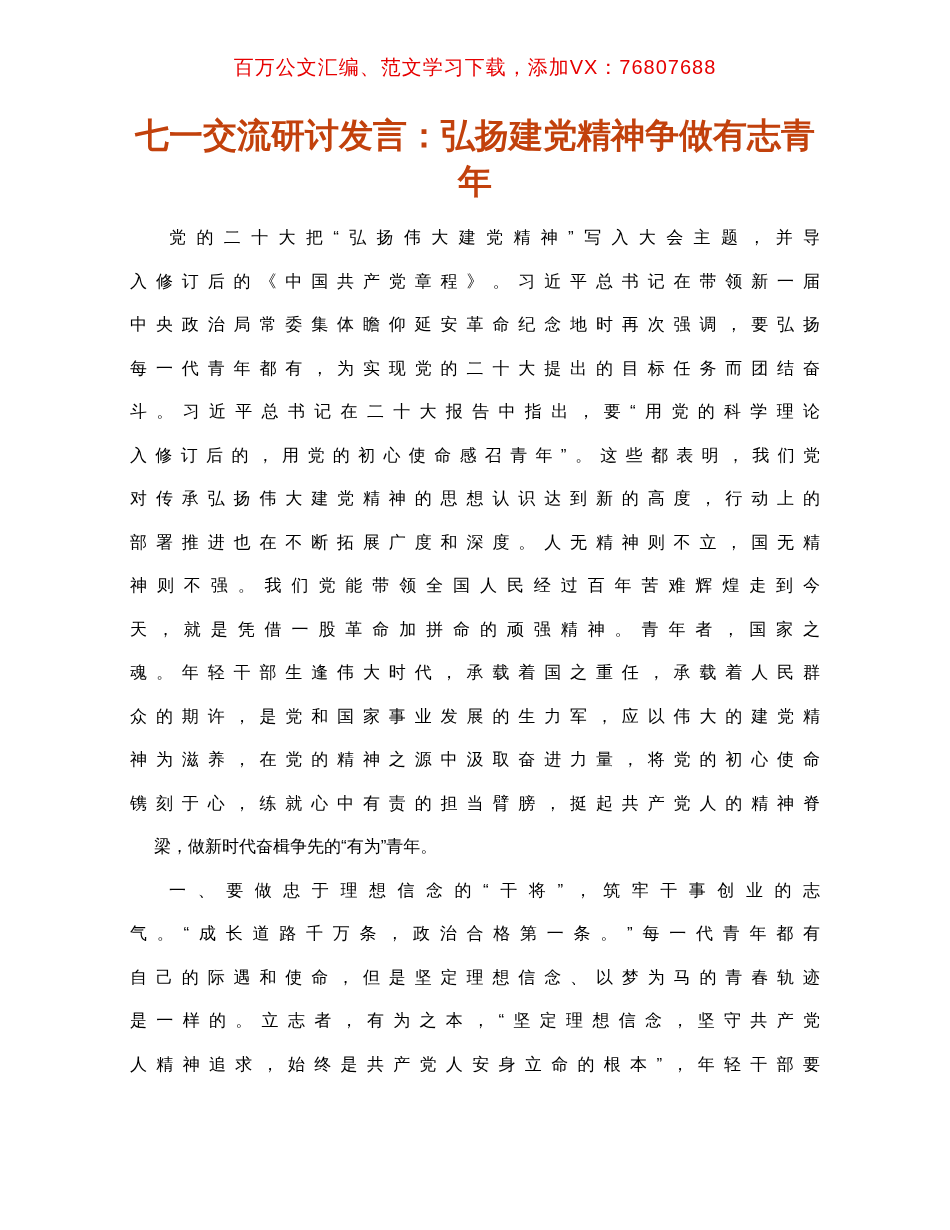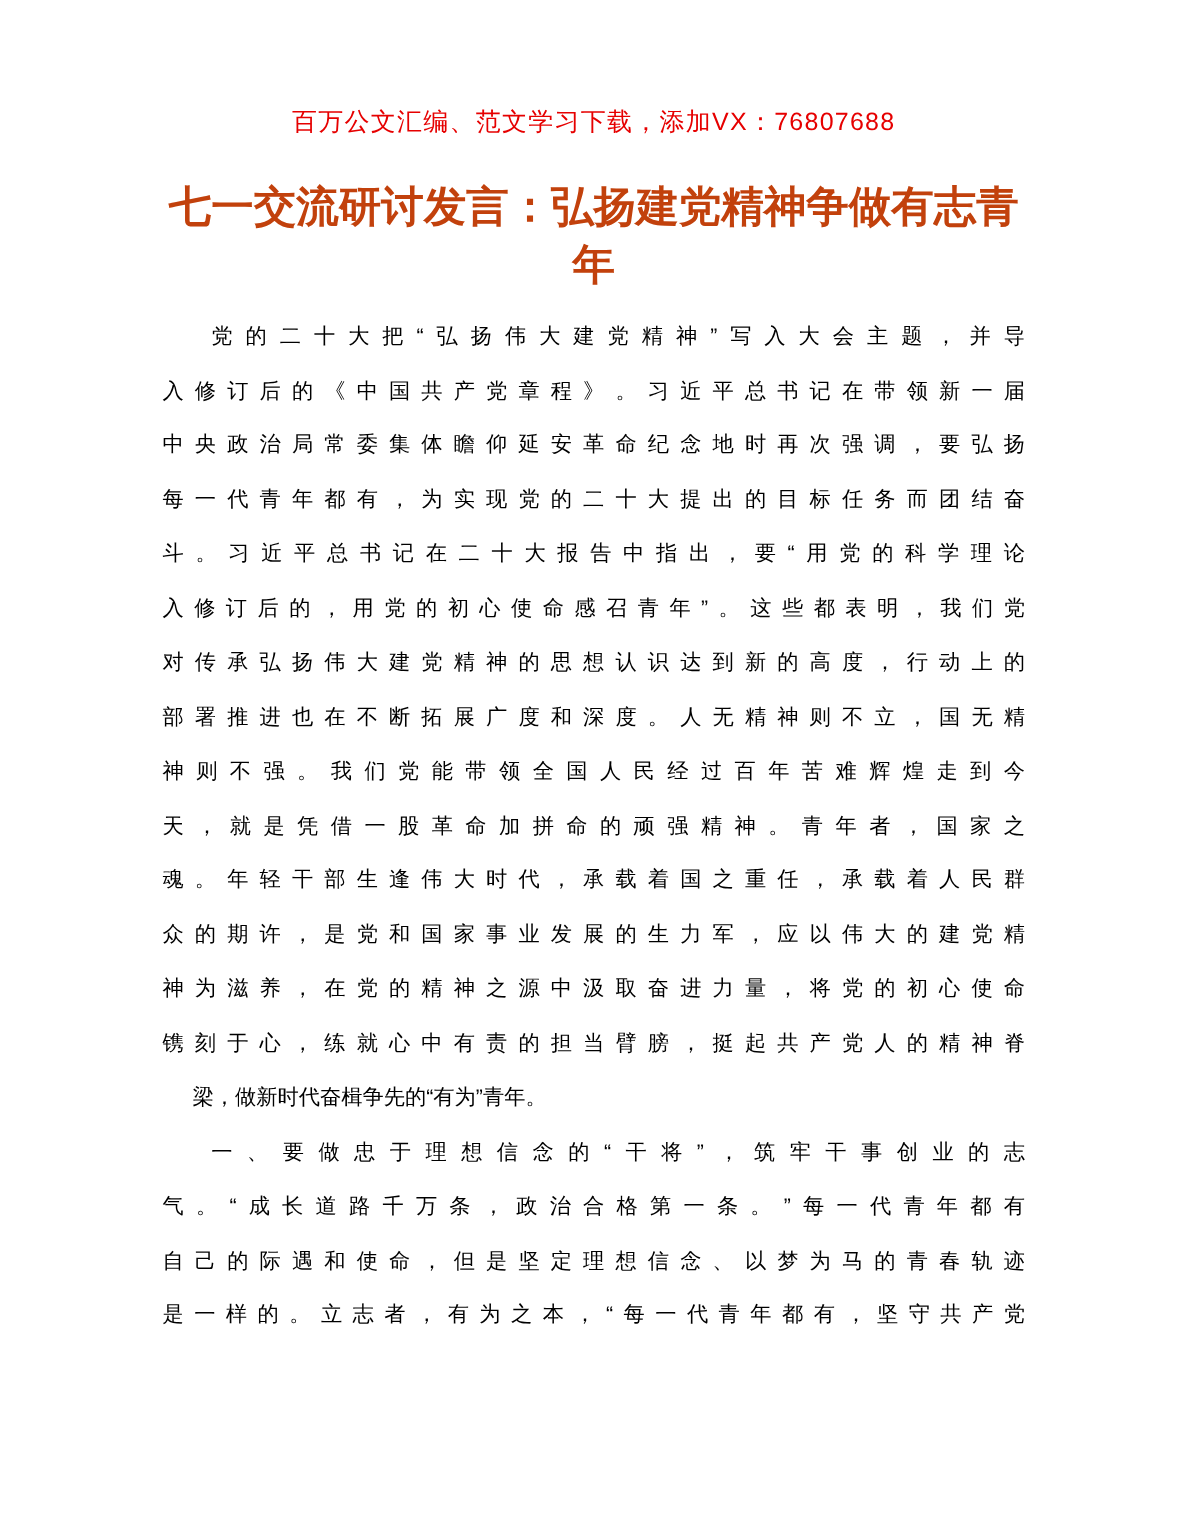--- a/index.html
+++ b/index.html
@@ -10,21 +10,21 @@
   .page {
     position: relative;
     width: 950px;
     height: 1230px;
     background: #ffffff;
     overflow: hidden;
     font-family: "Liberation Sans", sans-serif;
     color: #000000;
   }
   .notice {
-    padding-top: 83px;
+    padding-top: 52px;
     text-align: center;
     font-size: 20px;
     line-height: 30px;
     letter-spacing: 1px;
   }
   .title {
     width: 690px;
     margin: 30px auto 0;
     text-align: center;
     font-size: 34px;
@@ -91,18 +91,19 @@
       <div class="line">众的期许，是党和国家事业发展的生力军，应以伟大的建党精</div>
       <div class="line">神为滋养，在党的精神之源中汲取奋进力量，将党的初心使命</div>
       <div class="line">镌刻于心，练就心中有责的担当臂膀，挺起共产党人的精神脊</div>
       <div class="line plast">梁，做新时代奋楫争先的“有为”青年。</div>
     </div>
 
     <div class="para">
       <div class="line first">一、要做忠于理想信念的“干将”，筑牢干事创业的志</div>
       <div class="line">气。“成长道路千万条，政治合格第一条。”每一代青年都有</div>
       <div class="line">自己的际遇和使命，但是坚定理想信念、以梦为马的青春轨迹</div>
-      <div class="line">是一样的。立志者，有为之本，“每一代青年都有，坚守共产党</div>
+      <div class="line">是一样的。立志者，有为之本，“坚定理想信念，坚守共产党</div>
+      <div class="line">人精神追求，始终是共产党人安身立命的根本”，年轻干部要</div>
     </div>
 
   </div>
 
 </div>
 
 </body></html>

